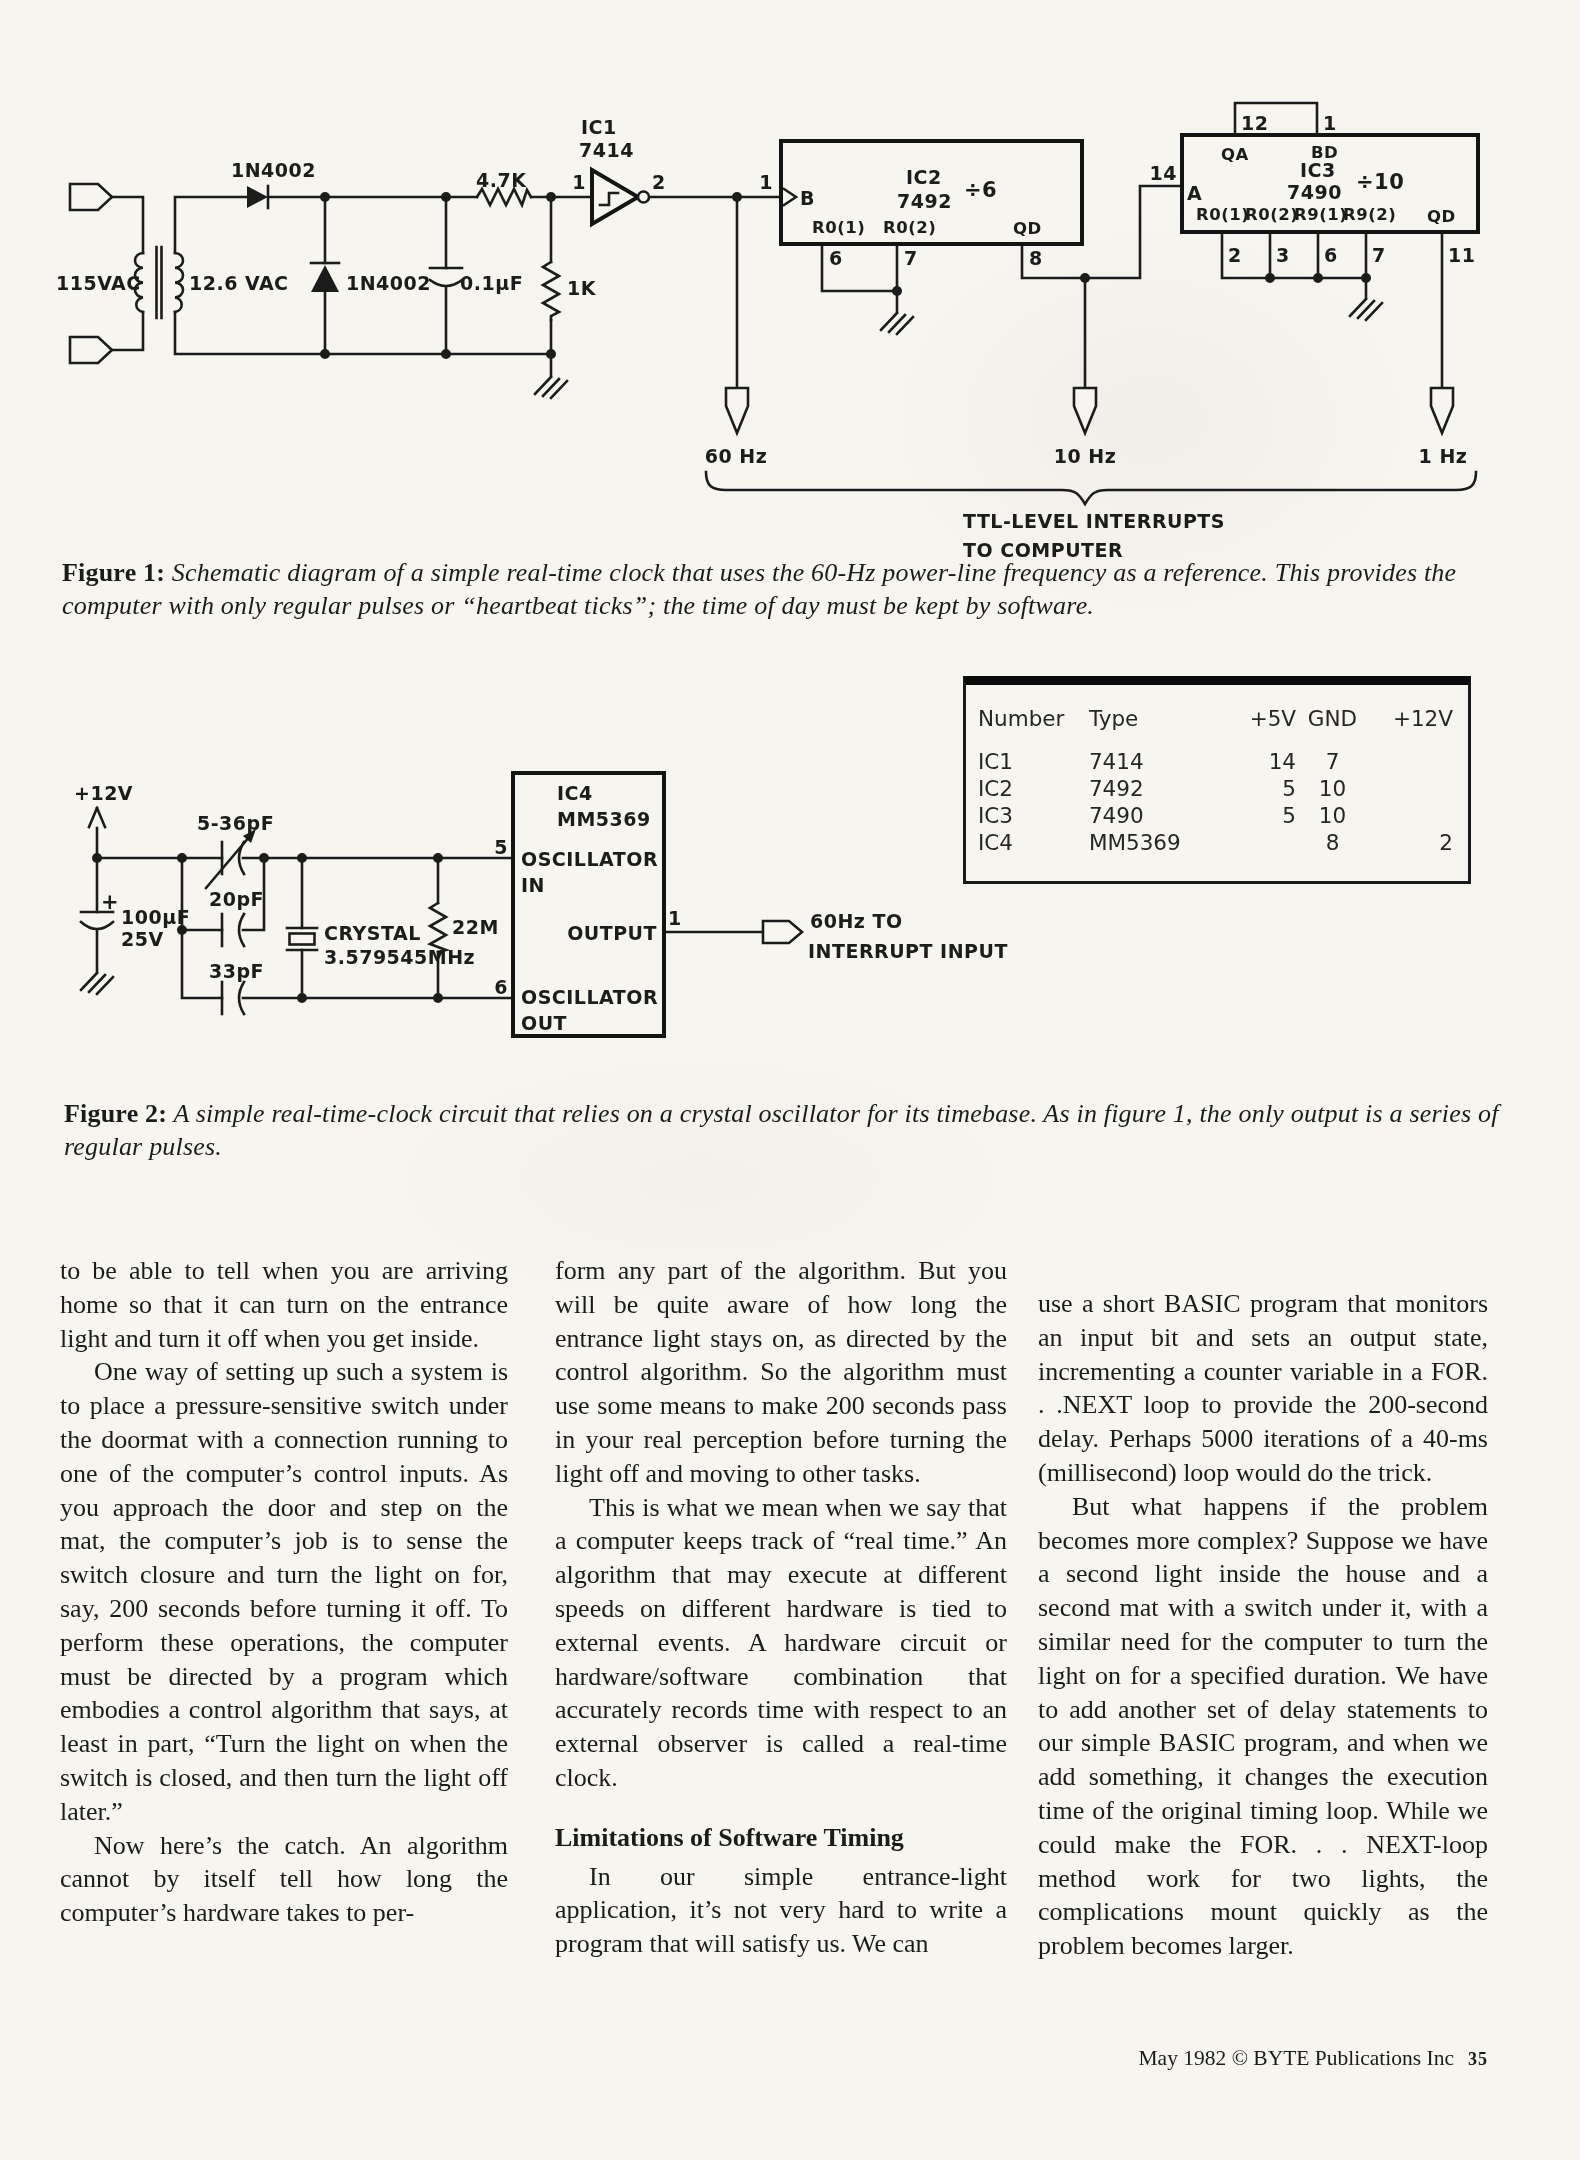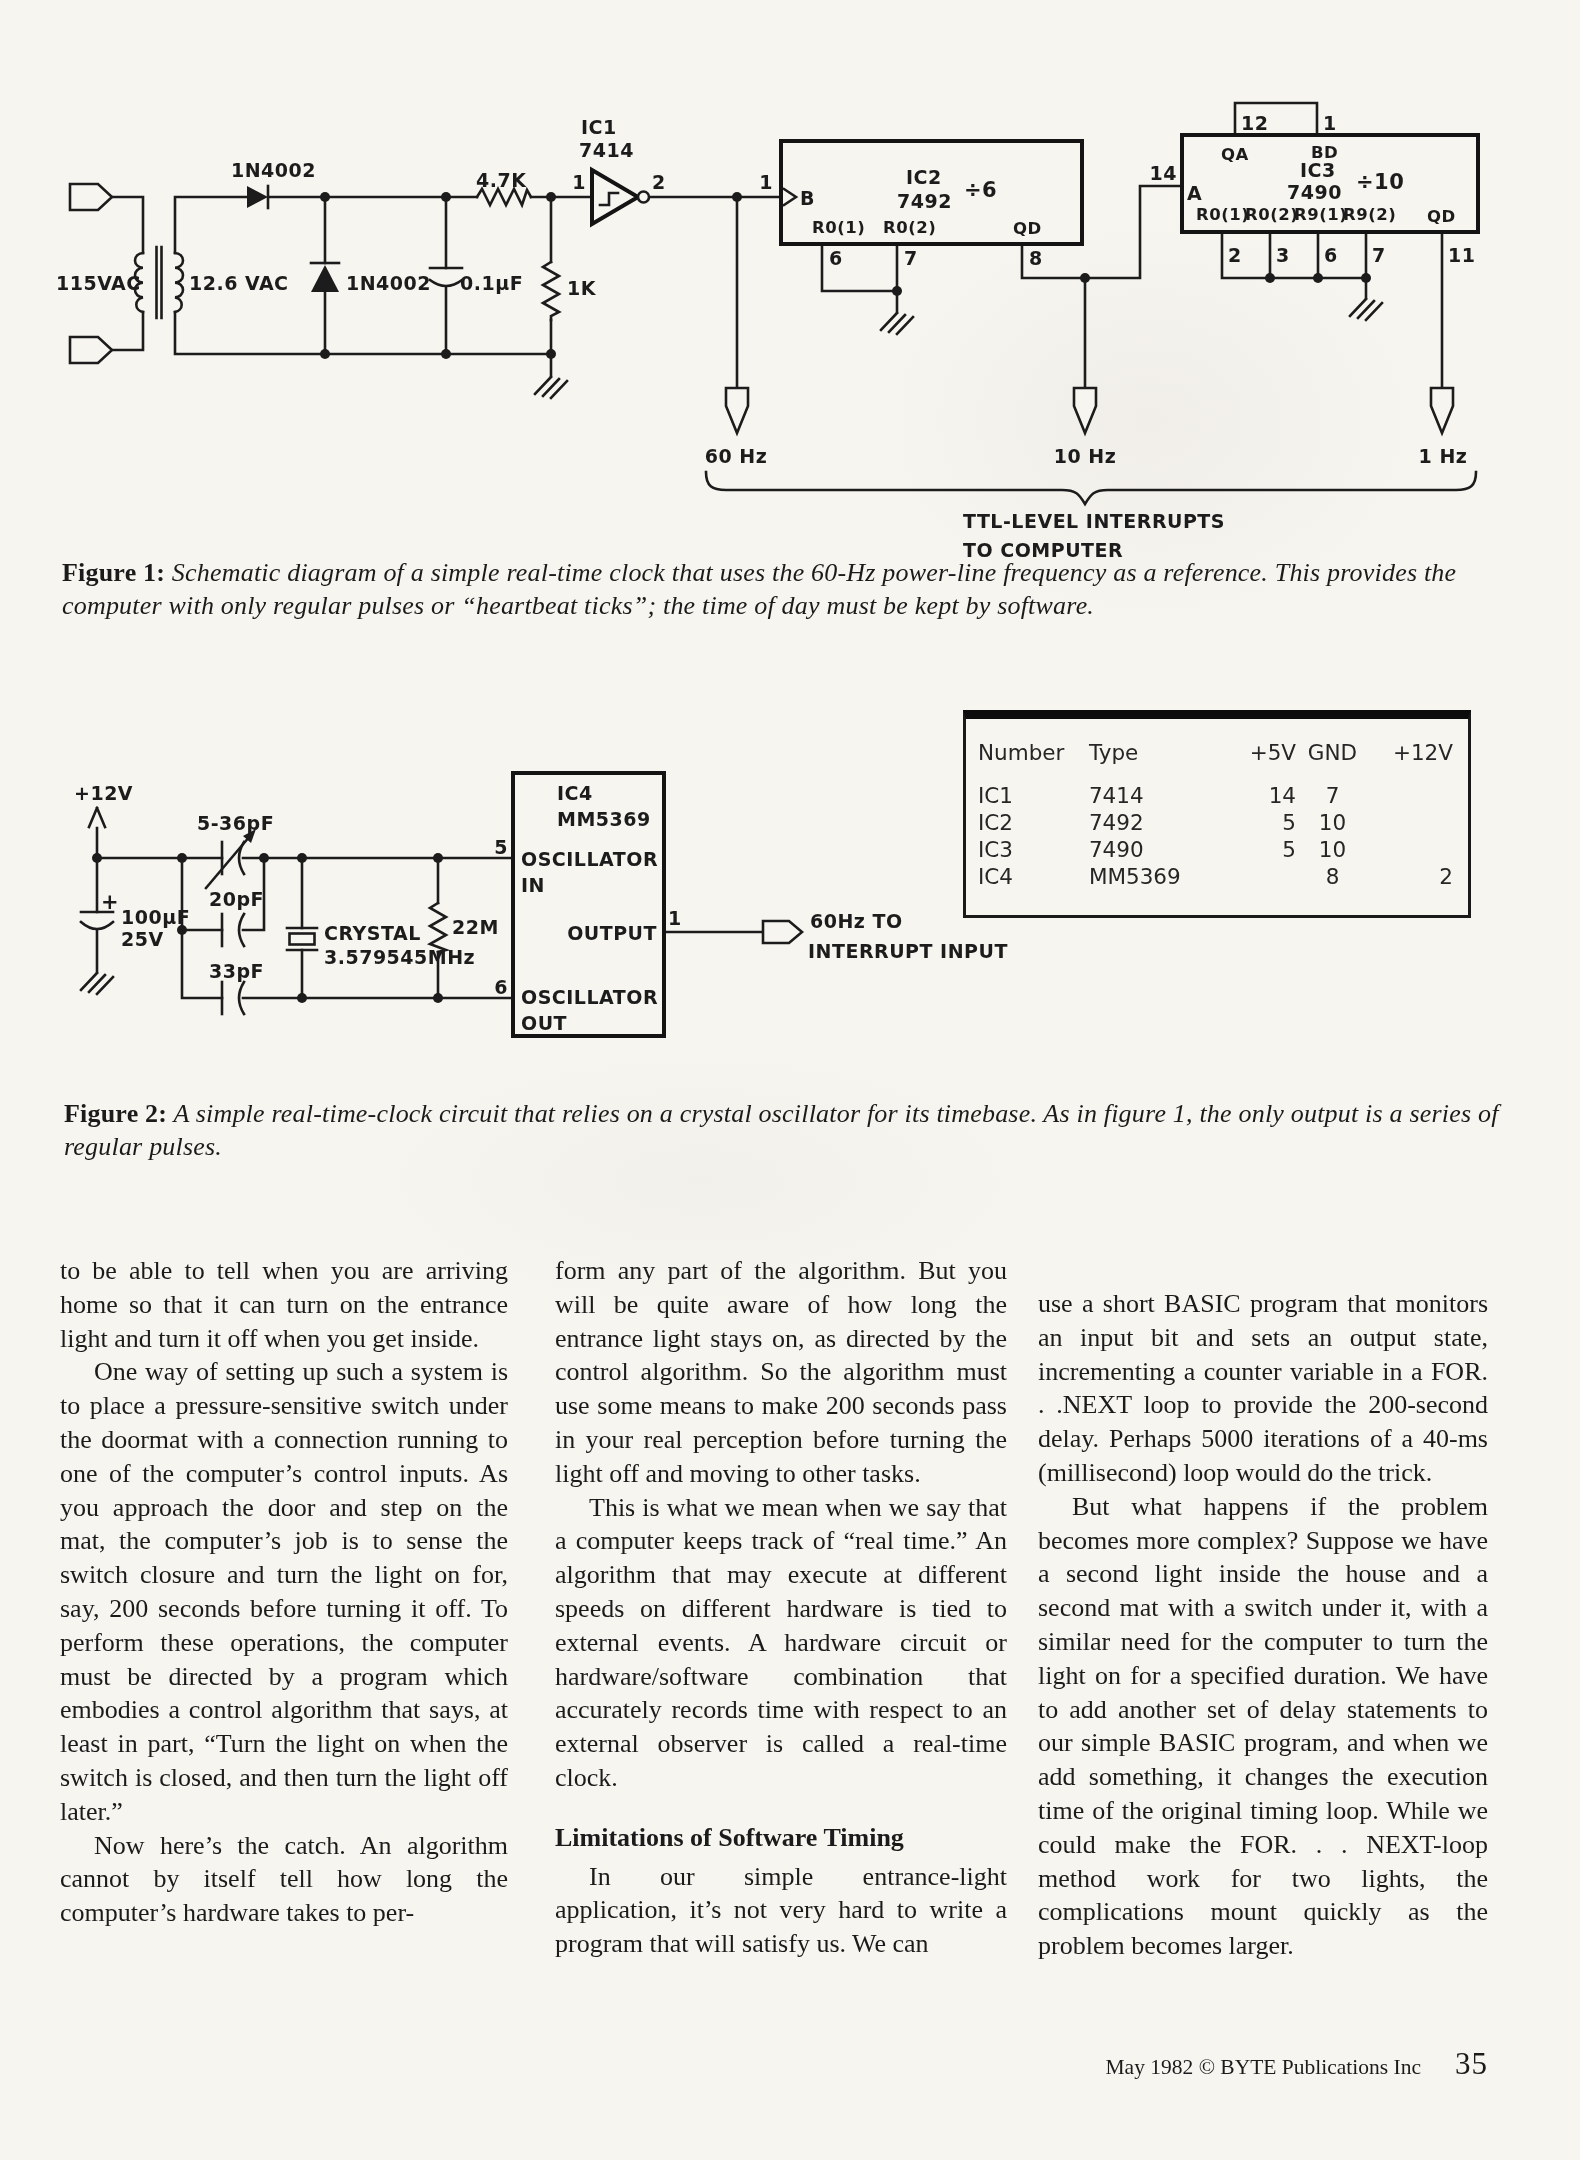--- a/index.html
+++ b/index.html
@@ -22,38 +22,38 @@
   svg.schem .mid{text-anchor:middle;}
   svg.schem .end{text-anchor:end;}
   .wire{stroke:#1c1c1c;stroke-width:2.6;fill:none;stroke-linecap:square;}
   .thick{stroke:#141414;stroke-width:4;fill:none;}
   .fillblk{fill:#1c1c1c;stroke:none;}
   .opensym{fill:#f7f5f0;stroke:#1c1c1c;stroke-width:2.6;}
   .caption{position:absolute;font-size:26px;line-height:33px;font-style:italic;letter-spacing:.2px;}
   .caption .cap-label{font-style:normal;font-weight:700;}
   .caption .cap-body{white-space:pre-line;}
   .ictable{
-    position:absolute;left:963px;top:710px;width:502px;height:196px;
+    position:absolute;left:963px;top:676px;width:502px;height:196px;
     background:#f7f5f0;border:3px solid #1a1a1a;border-top:9px solid #0c0c0c;
     font-family:"DejaVu Sans", sans-serif;font-size:21.5px;color:#262626;
   }
   .ictable table{border-collapse:collapse;width:100%;margin-top:20px;}
   .ictable th,.ictable td{font-weight:400;padding:0;line-height:27px;}
   .ictable th{padding-bottom:16px;}
   .ictable .c1{width:113px;text-align:left;padding-left:12px;}
   .ictable .c2{width:118px;text-align:left;}
   .ictable .c3{width:95px;text-align:right;}
   .ictable .c4{width:75px;text-align:center;}
   .ictable .c5{width:86px;text-align:right;padding-right:15px;}
   .col{position:absolute;top:1254px;font-size:26px;line-height:33.8px;text-align:justify;}
   .col p{margin:0;}
   .col p.ind{text-indent:34px;}
   .col h3{font-size:26px;margin:26px 0 5px 0;text-align:left;}
   .footer{position:absolute;left:988px;top:2046px;width:500px;text-align:right;font-size:21.5px;}
-  .footer .pageno{font-weight:400;font-size:31px;margin-left:34px;letter-spacing:1px;}
+  .footer .pageno{font-weight:700;font-size:18px;margin-left:14px;letter-spacing:1px;}
 </style>
 </head>
 <body>
 
 <div class="page">
 
   <svg class="schem" style="top:0;width:1580px;height:560px" viewBox="0 0 1580 560">
 
     <path class="wire" d="
       M112,197 H143 V253  M112,350 H143 V312

